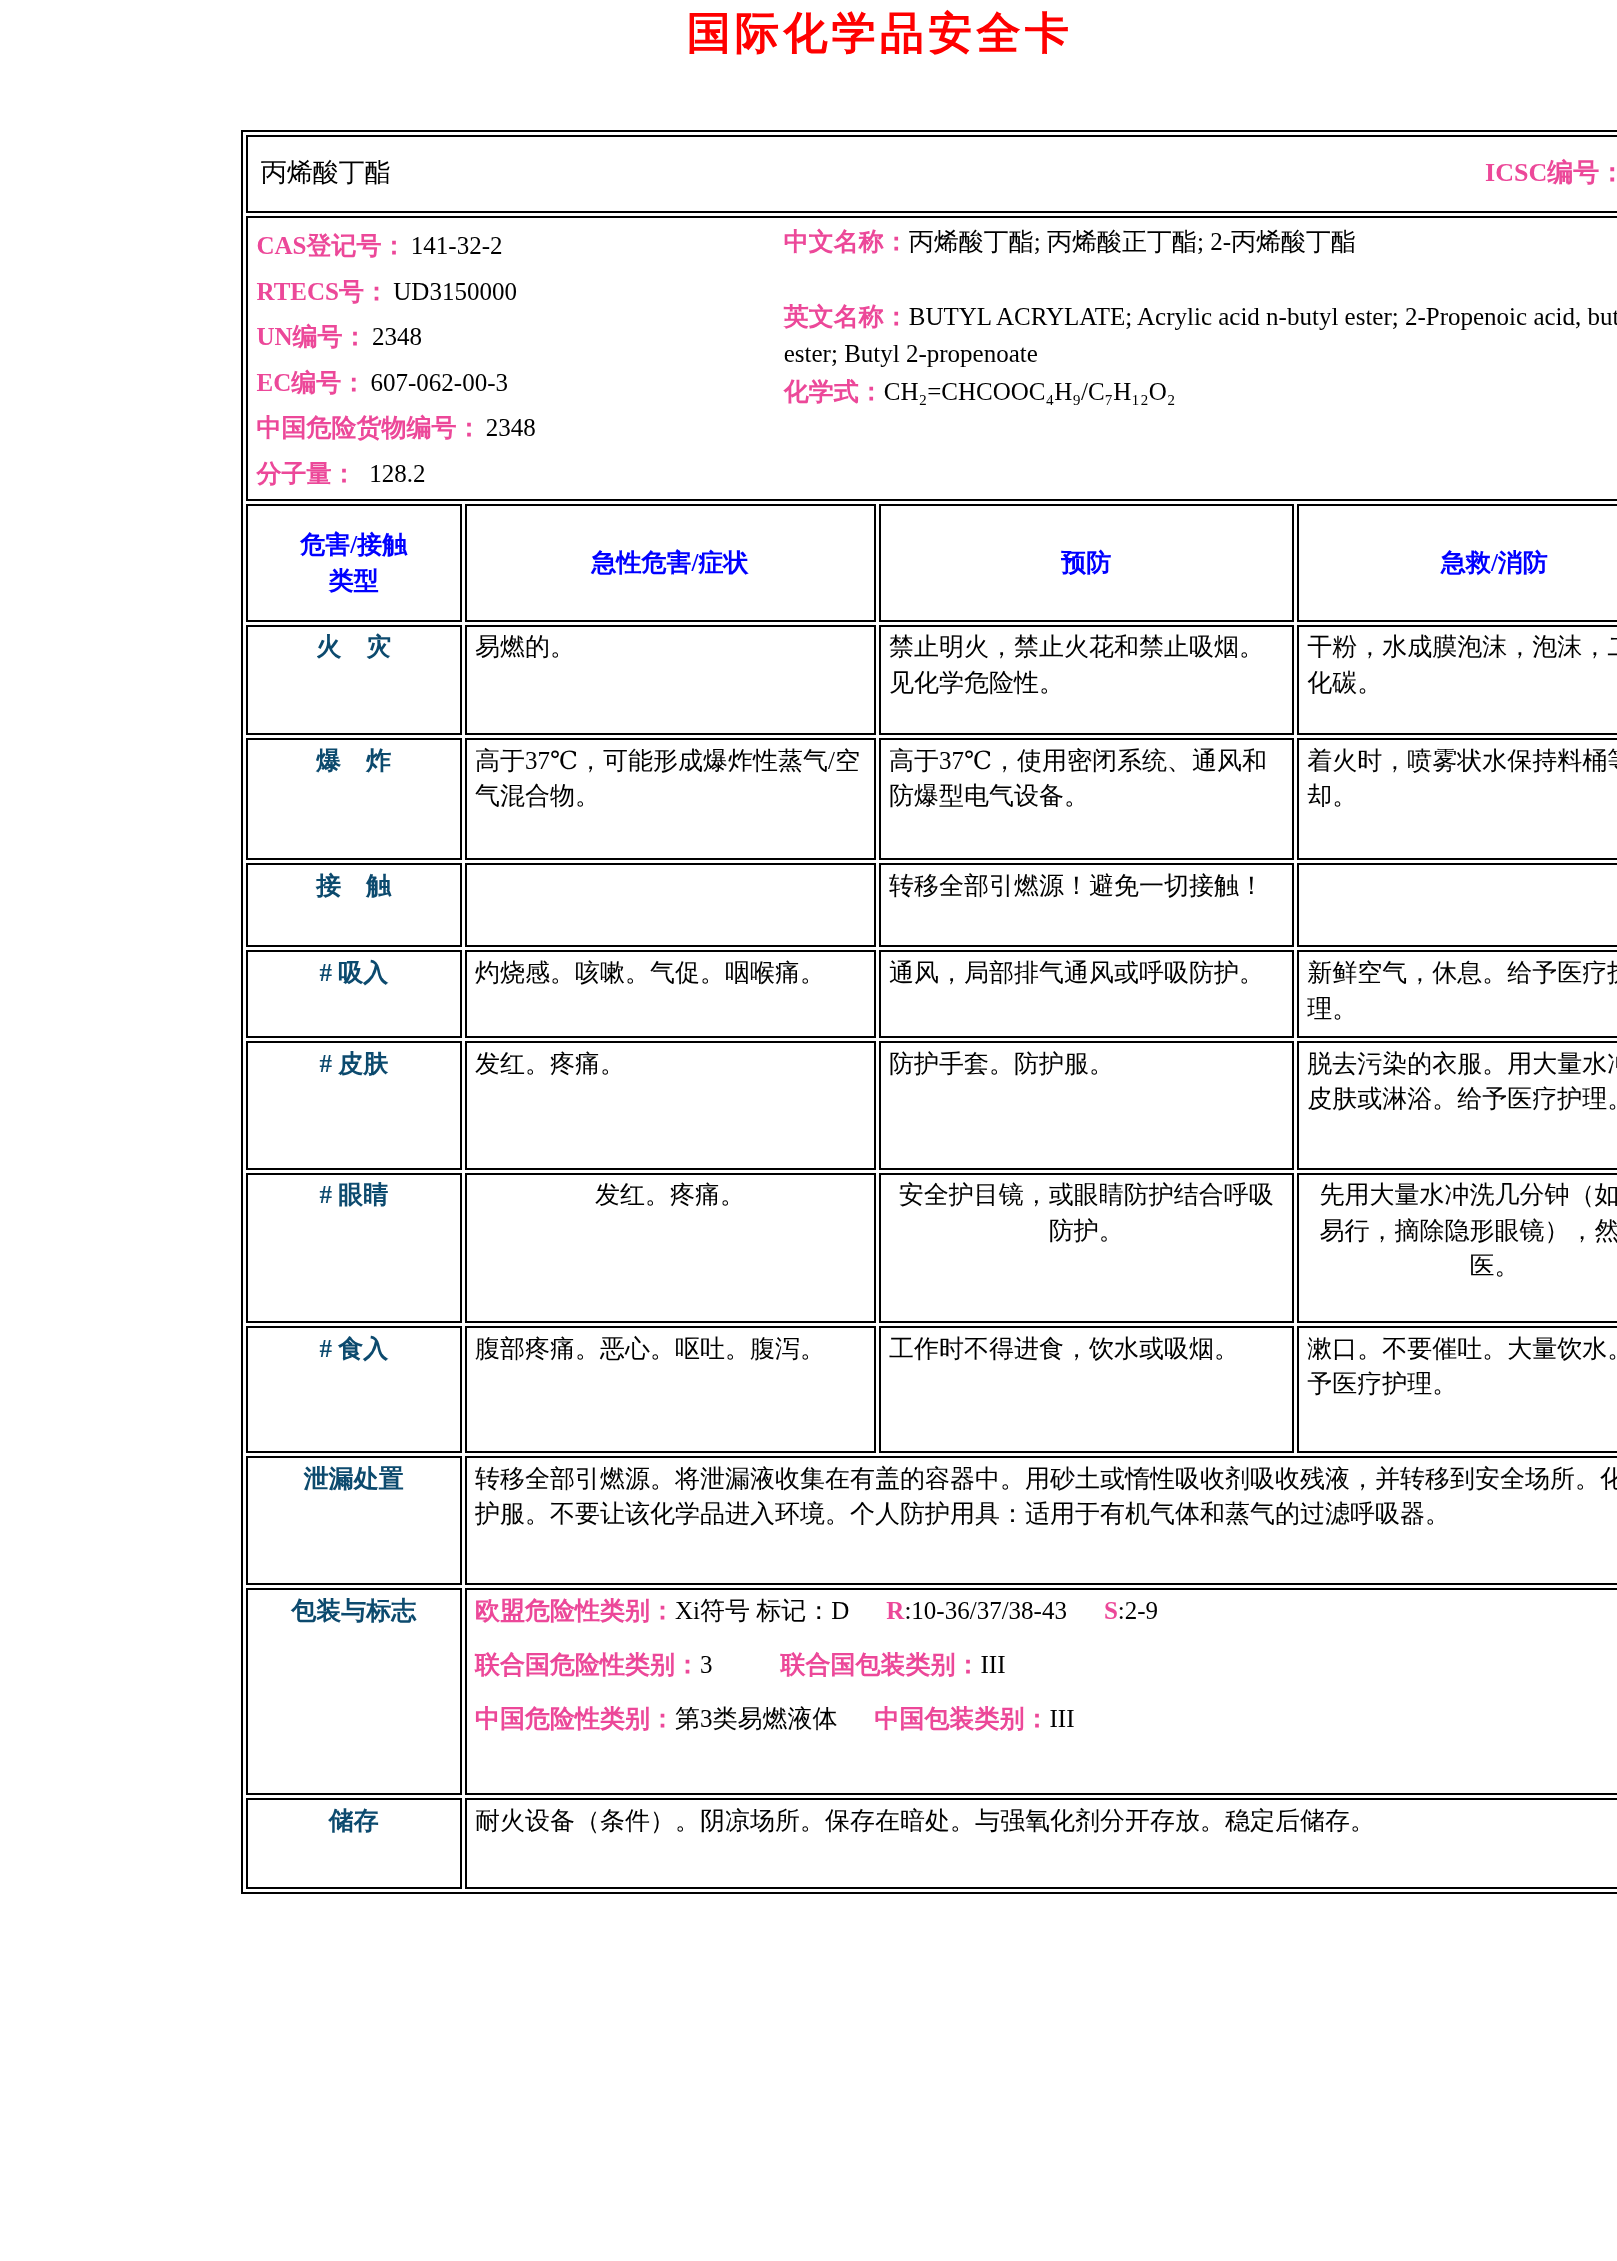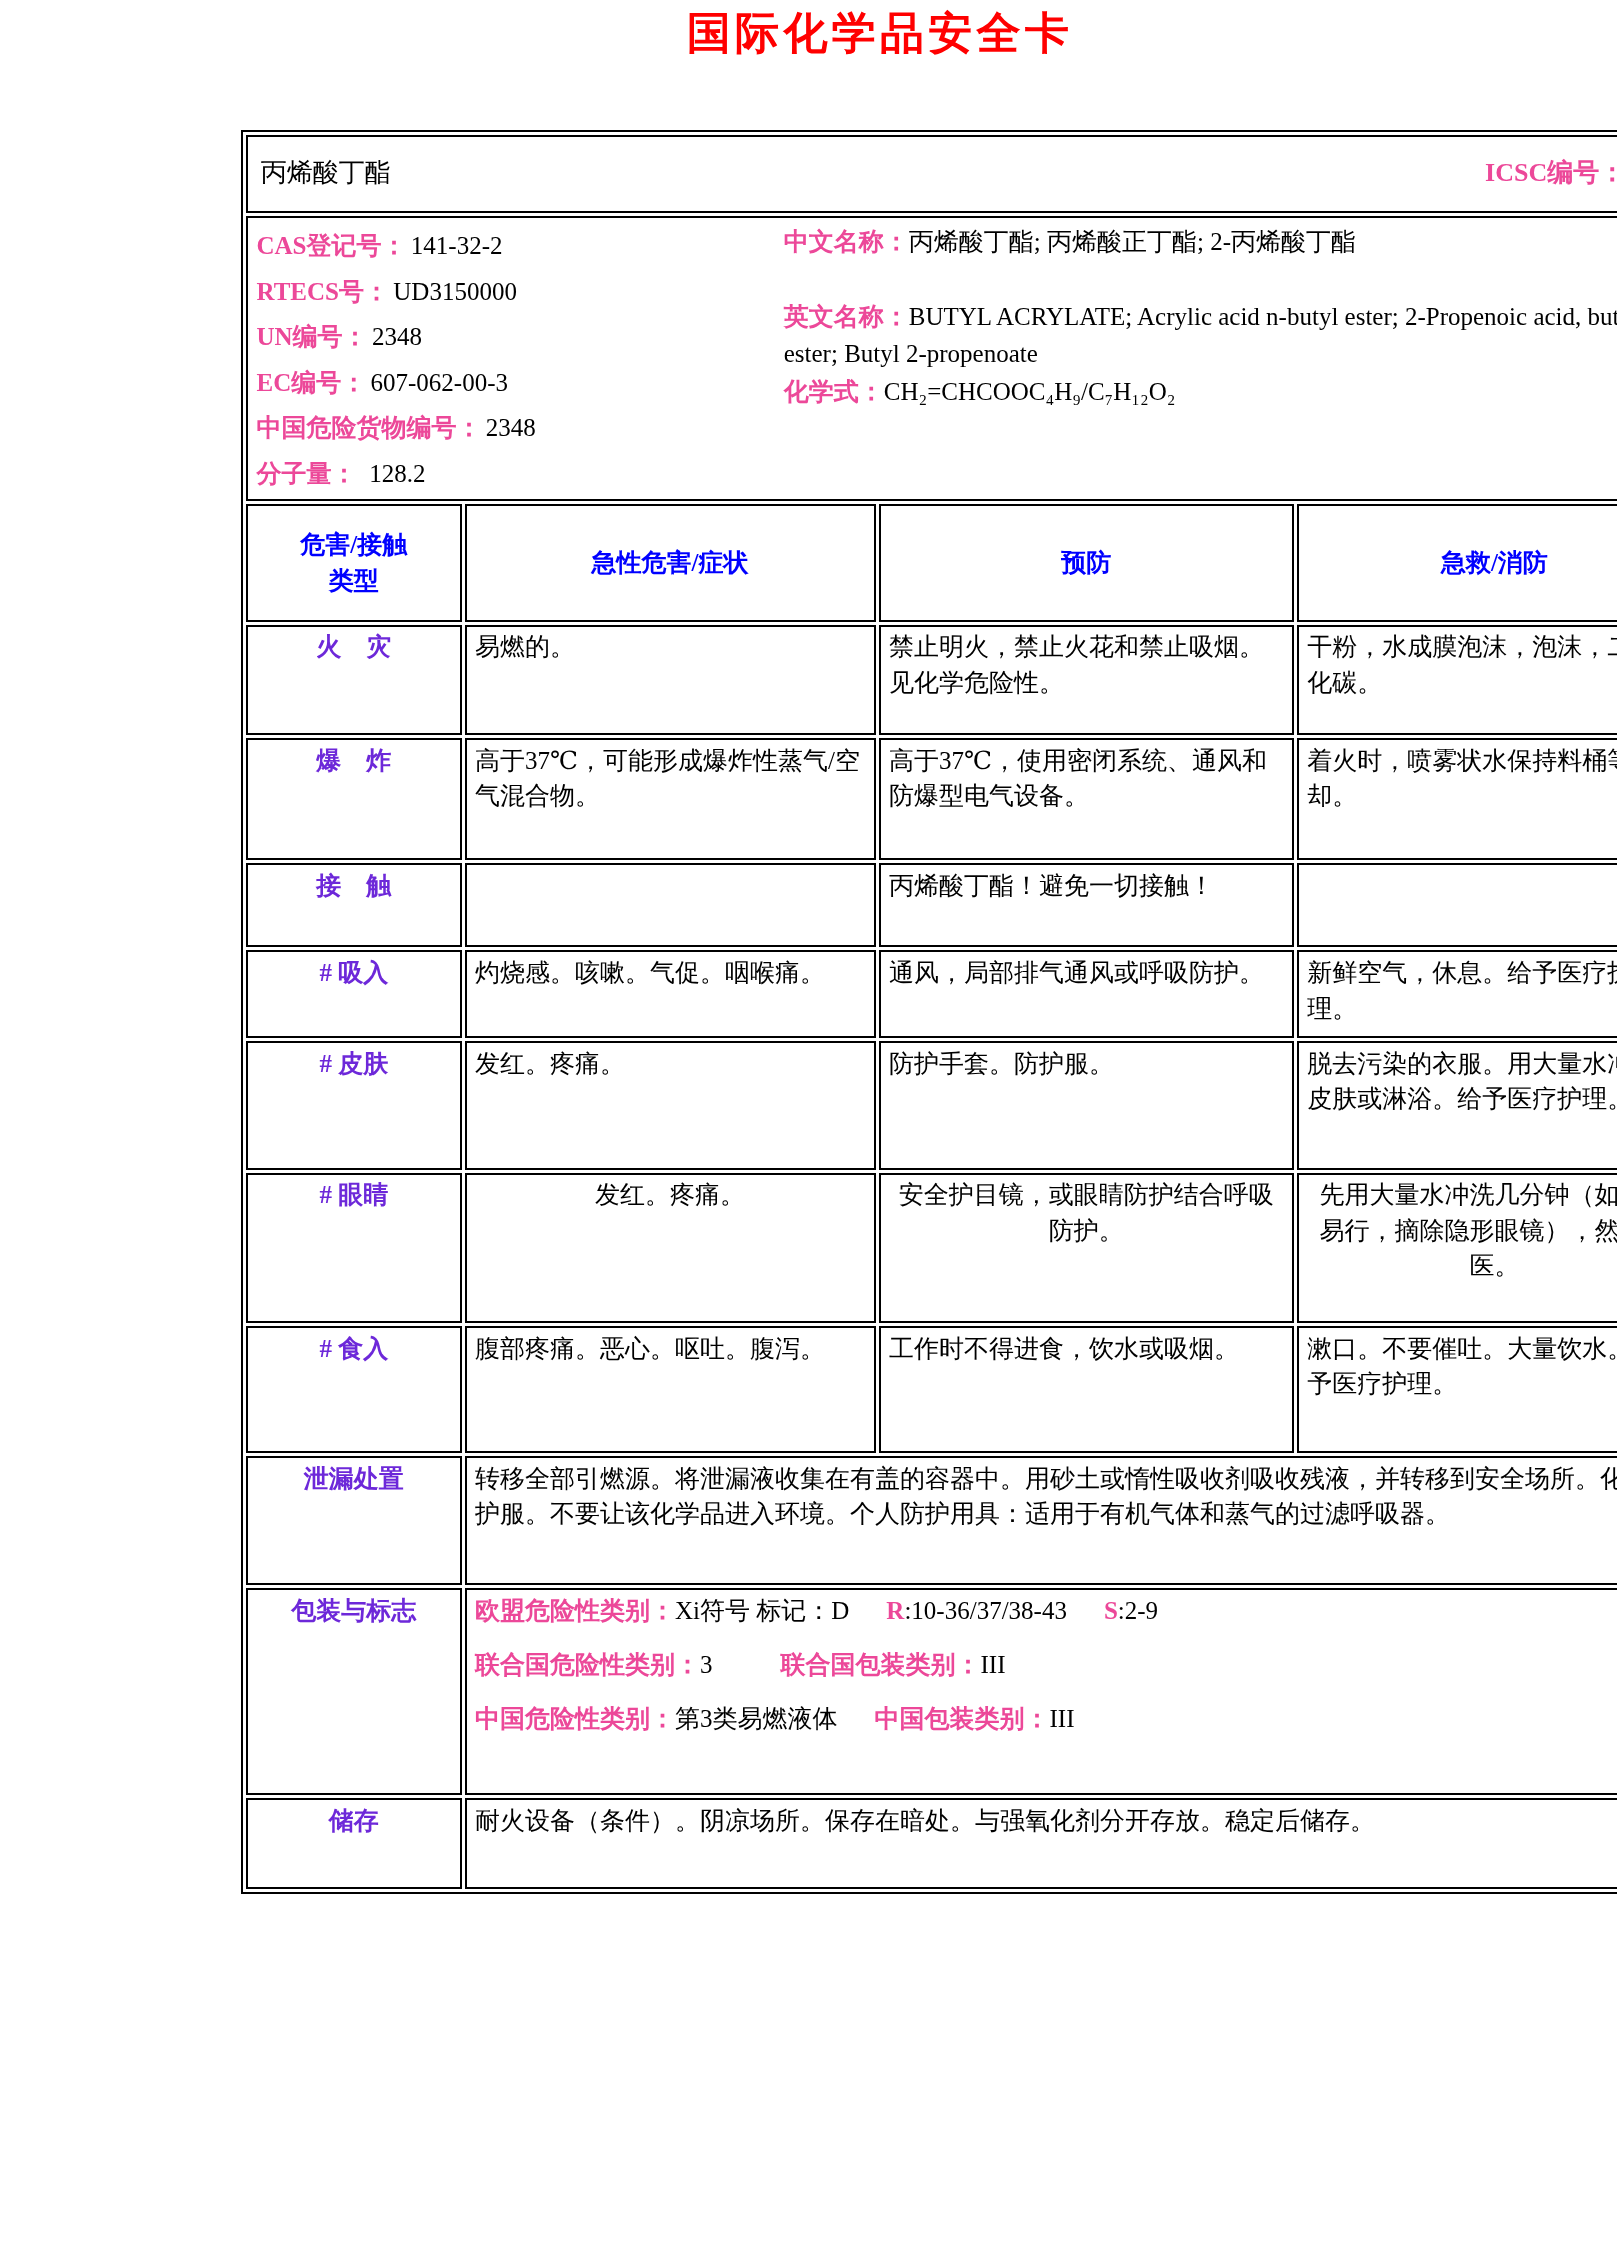--- a/index.html
+++ b/index.html
@@ -71,21 +71,21 @@
   tr.r-eye   > td { height: 141px; text-align: center; }
   tr.r-ing   > td { height: 117px; }
   tr.r-spill > td { height: 120px; }
   tr.r-pack  > td { height: 197px; }
   tr.r-emer  > td { height: 151px; }
   tr.r-stor  > td { height: 81px; }
 
   td.type-cell {
     vertical-align: middle;
     text-align: center;
-    color: #6d28d9;
+    color: #0c4a6e;
     font-weight: bold;
     font-size: 26px;
     white-space: pre-line;
   }
   td.head-cell {
     text-align: center;
     color: #0000ff;
     font-weight: bold;
     font-size: 27px;
     white-space: pre-line;
@@ -177,21 +177,21 @@
     <tr class="r-expl">
       <td class="type-cell">爆　炸</td>
       <td>高于37℃，可能形成爆炸性蒸气/空气混合物。</td>
       <td>高于37℃，使用密闭系统、通风和防爆型电气设备。</td>
       <td>着火时，喷雾状水保持料桶等冷却。</td>
     </tr>
 
     <tr class="r-cont">
       <td class="type-cell">接　触</td>
       <td></td>
-      <td>丙烯酸丁酯！避免一切接触！</td>
+      <td>转移全部引燃源！避免一切接触！</td>
       <td></td>
     </tr>
 
     <tr class="r-inh">
       <td class="type-cell"># 吸入</td>
       <td>灼烧感。咳嗽。气促。咽喉痛。</td>
       <td>通风，局部排气通风或呼吸防护。</td>
       <td>新鲜空气，休息。给予医疗护理。</td>
     </tr>
 

